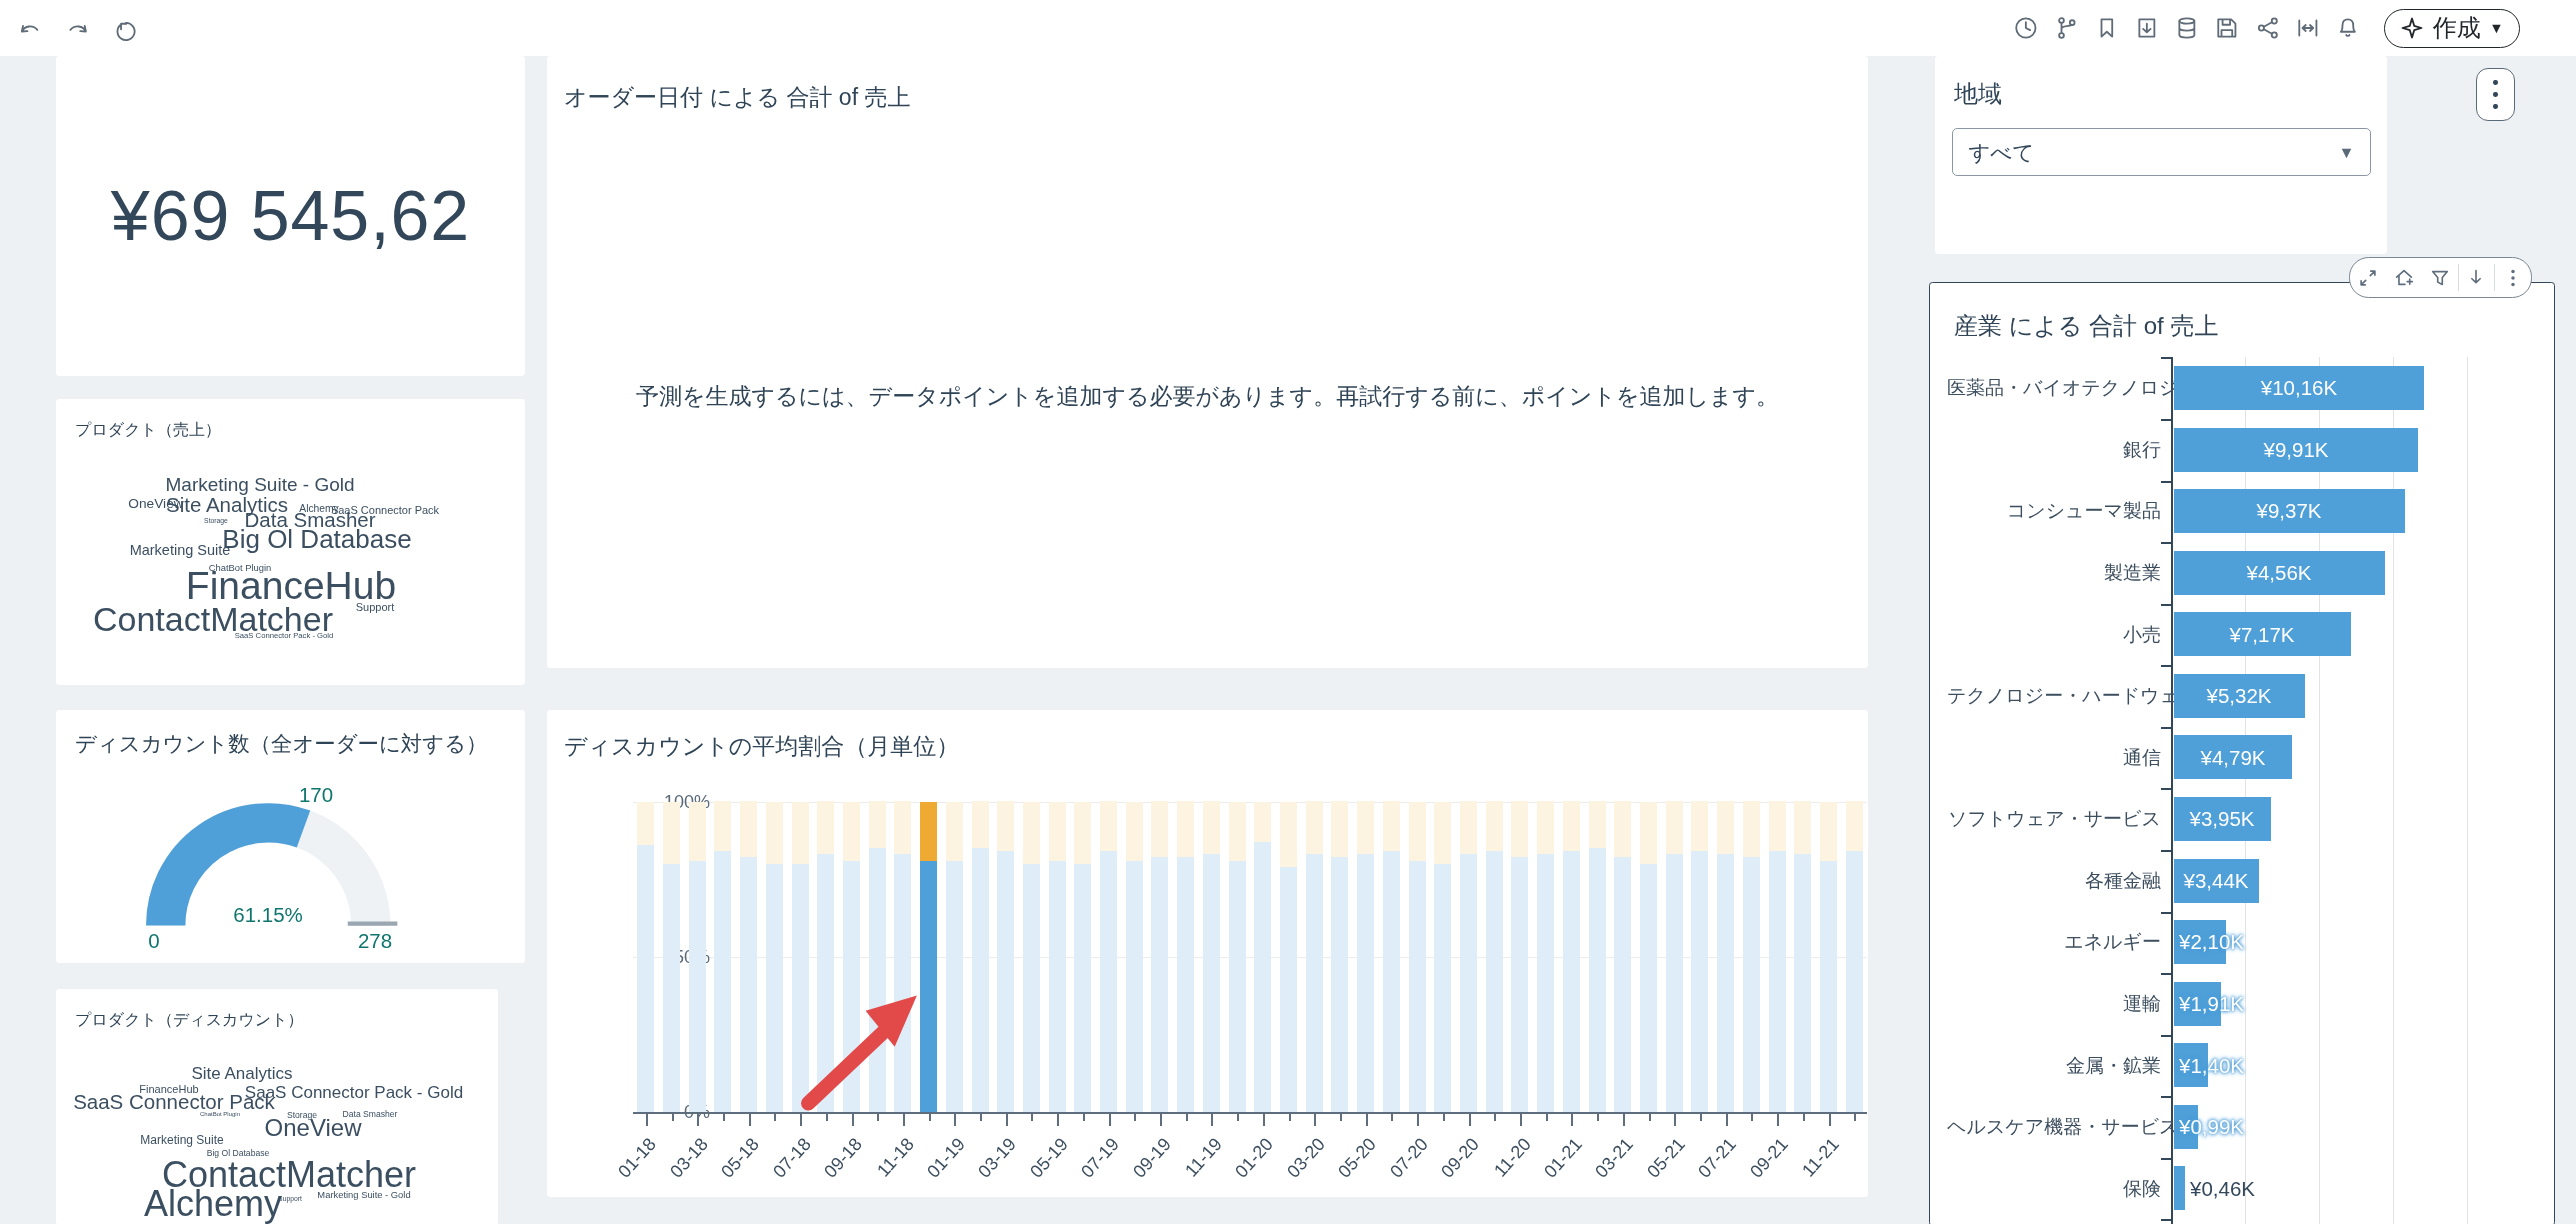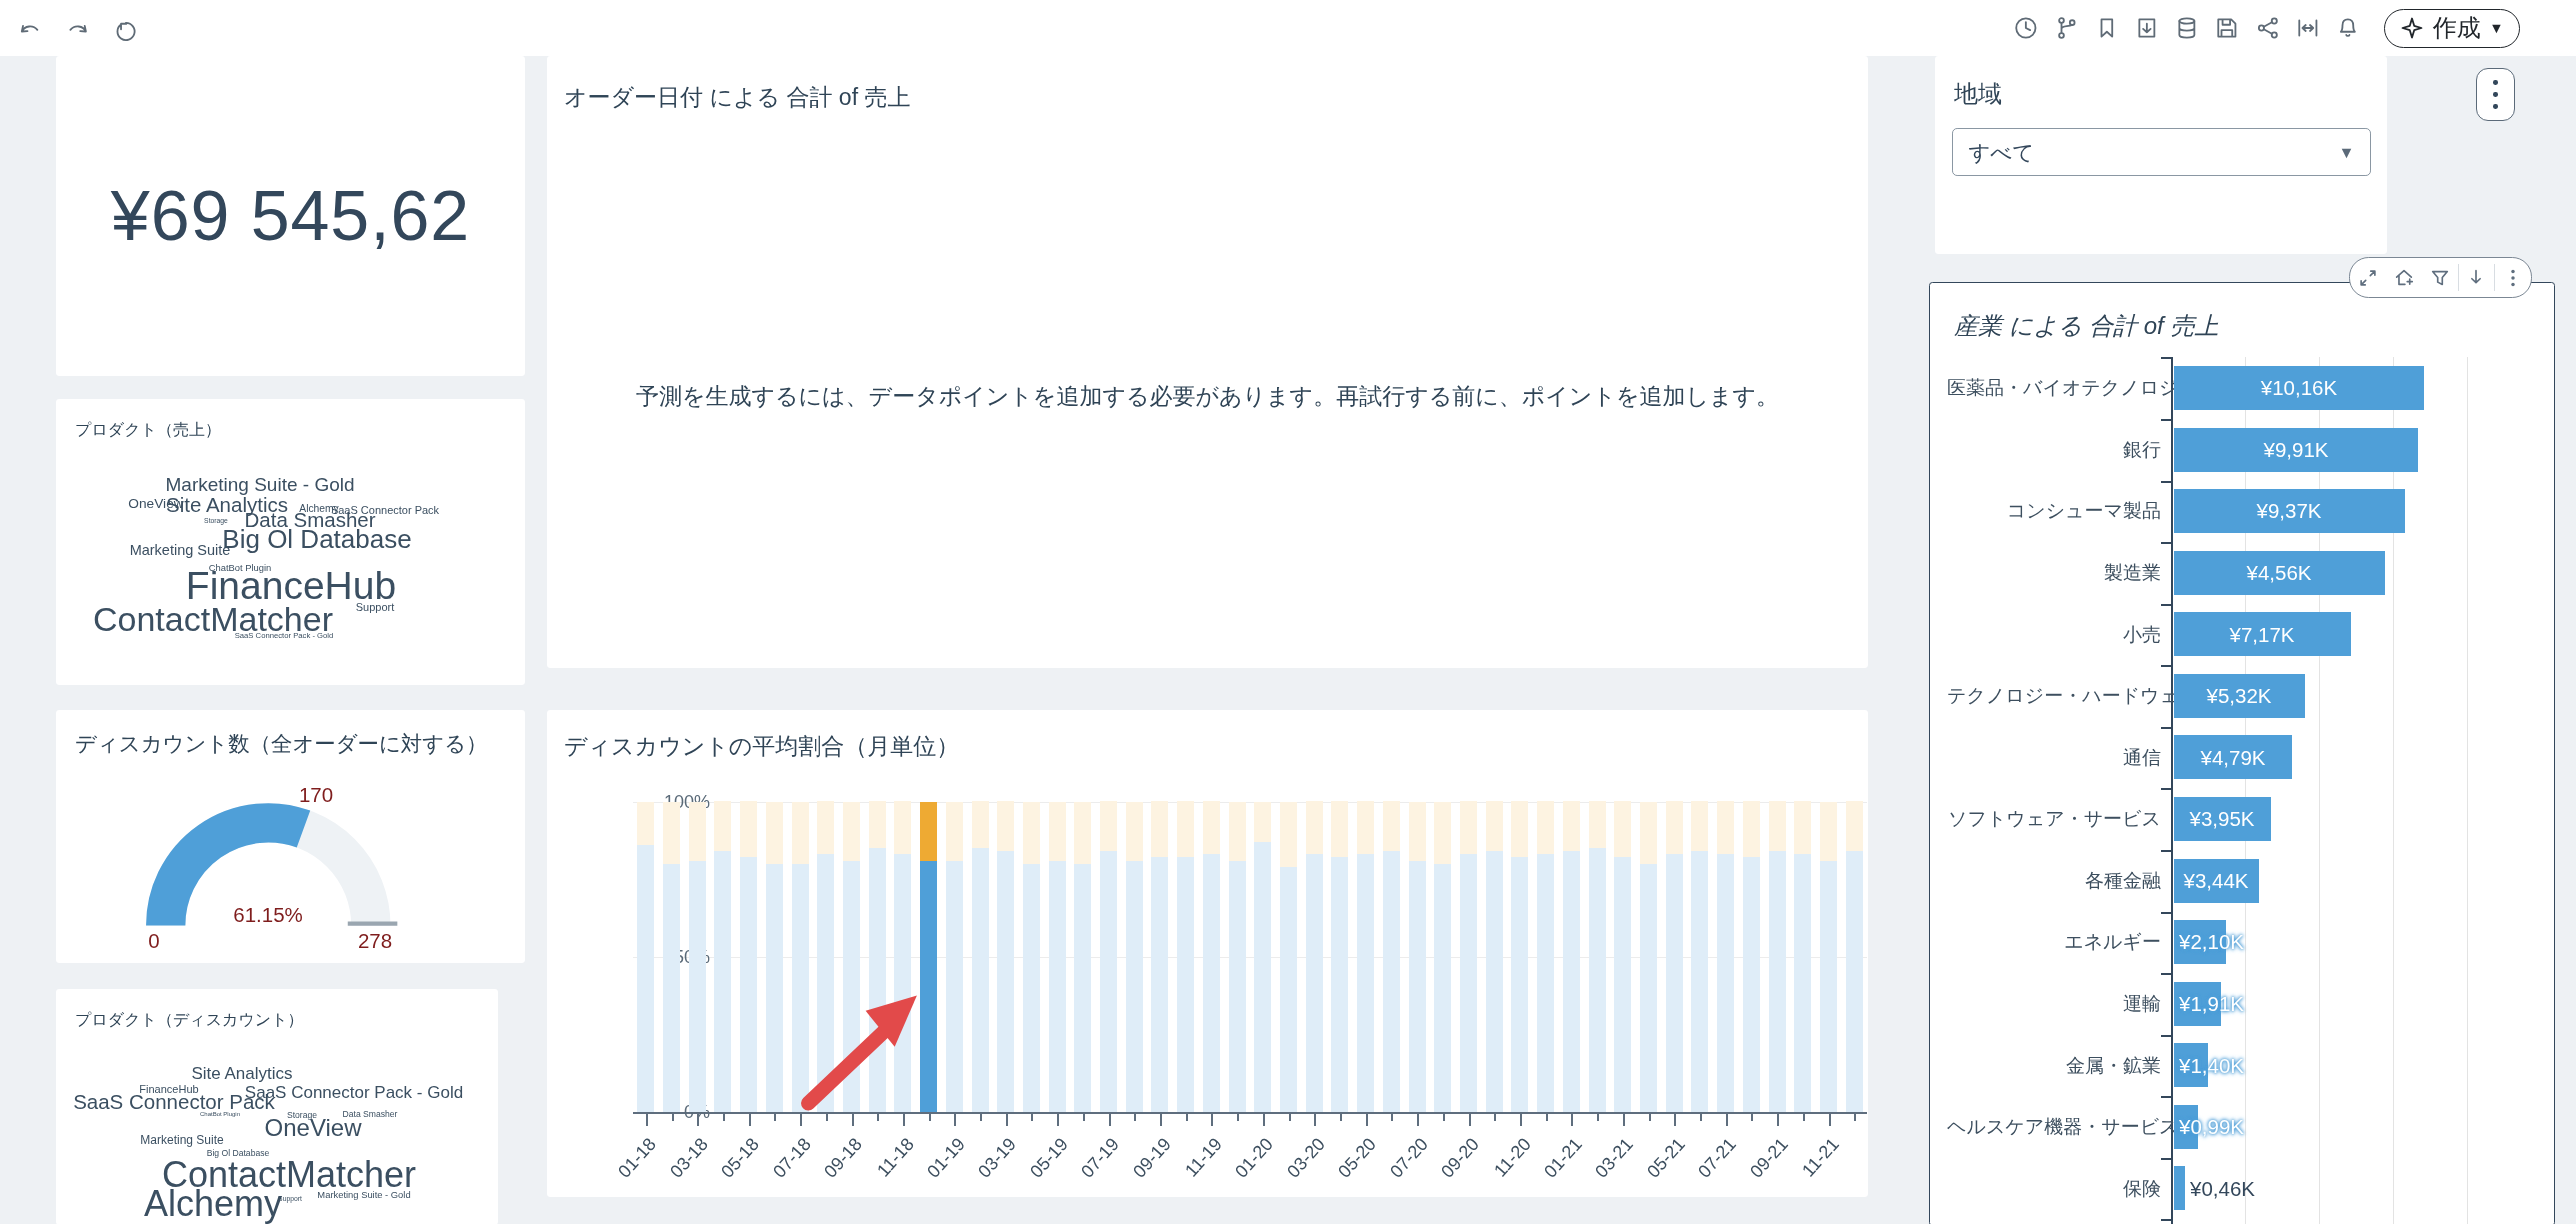--- a/index.html
+++ b/index.html
@@ -27,21 +27,21 @@
   .cloud1{left:56px;top:399px;width:469px;height:286px;}
   .cloud2{left:56px;top:989px;width:442px;height:236px;}
   .cloud1 h3,.cloud2 h3{position:absolute;left:19px;top:20.5px;}
   .cloud-zone{position:absolute;left:0;top:0;width:100%;height:100%;}
   .cloud-word{position:absolute;transform:translate(-50%,-50%);white-space:nowrap;color:#3b4f61;cursor:pointer;}
 
   
   .gauge-card{left:56px;top:710px;width:469px;height:253px;}
   .gauge-card h3{position:absolute;left:19px;top:19px;font-size:21.4px;}
   .gauge-wrap{position:absolute;left:0;top:0;width:469px;height:253px;}
-  .gauge-label{position:absolute;transform:translate(-50%,-50%);font-size:20.5px;color:#7f1d1d;}
+  .gauge-label{position:absolute;transform:translate(-50%,-50%);font-size:20.5px;color:#0f766e;}
 
   
   .ts-card{left:547px;top:56px;width:1321px;height:612px;}
   .ts-card h3{position:absolute;left:17px;top:26px;font-size:23px;}
   .banner{position:absolute;left:569px;top:3.4px;width:616px;height:65px;background:#dce4f2;display:flex;align-items:center;justify-content:center;font-size:21.4px;color:#2f4456;}
   .ts-message{position:absolute;left:0;top:325px;width:100%;text-align:center;font-size:23px;color:#2f4456;}
 
   
   .stack-card{left:547px;top:710px;width:1321px;height:487px;}
   .stack-card h3{position:absolute;left:17px;top:20.5px;font-size:23px;}
@@ -59,21 +59,21 @@
   .filter-card{left:1935px;top:56px;width:452px;height:198px;}
   .filter-card h3{position:absolute;left:19px;top:22px;font-size:24px;}
   .kebab-btn{position:absolute;left:541px;top:12px;width:39px;height:53px;border:1.7px solid #5b6a79;border-radius:12px;background:#fff;cursor:pointer;display:flex;flex-direction:column;align-items:center;justify-content:center;gap:7.7px;}
   .kebab-btn i{width:4.3px;height:4.3px;border-radius:50%;background:#33475b;}
   .select{position:absolute;left:17px;top:72px;width:417px;height:46px;border:1.7px solid #8a97a3;border-radius:5.1px;display:flex;align-items:center;cursor:pointer;background:#fff;}
   .select .val{margin-left:15.4px;font-size:21.4px;color:#33475b;}
   .select .caret{position:absolute;right:15.4px;font-size:16.2px;color:#5b6a79;}
 
   
   .industry-card{left:1929px;top:282px;width:624px;height:942px;border:1.7px solid #33475b;}
-  .industry-card h3{position:absolute;left:24px;top:27px;font-size:24px;font-style:italic;}
+  .industry-card h3{position:absolute;left:24px;top:27px;font-size:24px;}
   .ind-plot{position:absolute;left:0;top:0;width:100%;height:100%;}
   .ind-grid{position:absolute;top:74px;bottom:0;width:0.9px;background:#e3e3e3;}
   .ind-axis{position:absolute;left:241px;top:74px;bottom:0;width:1.7px;background:#33475b;}
   .ind-nub{position:absolute;left:231px;width:10.3px;height:1.7px;background:#33475b;}
   .ind-label{position:absolute;width:214px;right:393px;text-align:right;transform:translateY(-50%);font-size:19px;color:#3d4f5f;white-space:nowrap;}
   .ind-bar{position:absolute;left:244px;height:44px;background:#4f9fd8;cursor:pointer;}
   .ind-val{position:absolute;transform:translateY(-50%);font-size:20.5px;font-weight:500;white-space:nowrap;}
 
   
   .pill{position:absolute;left:2349px;top:257px;width:181px;height:39px;background:#fff;border:1.7px solid #7b8794;border-radius:19.7px;z-index:5;display:flex;align-items:center;}

